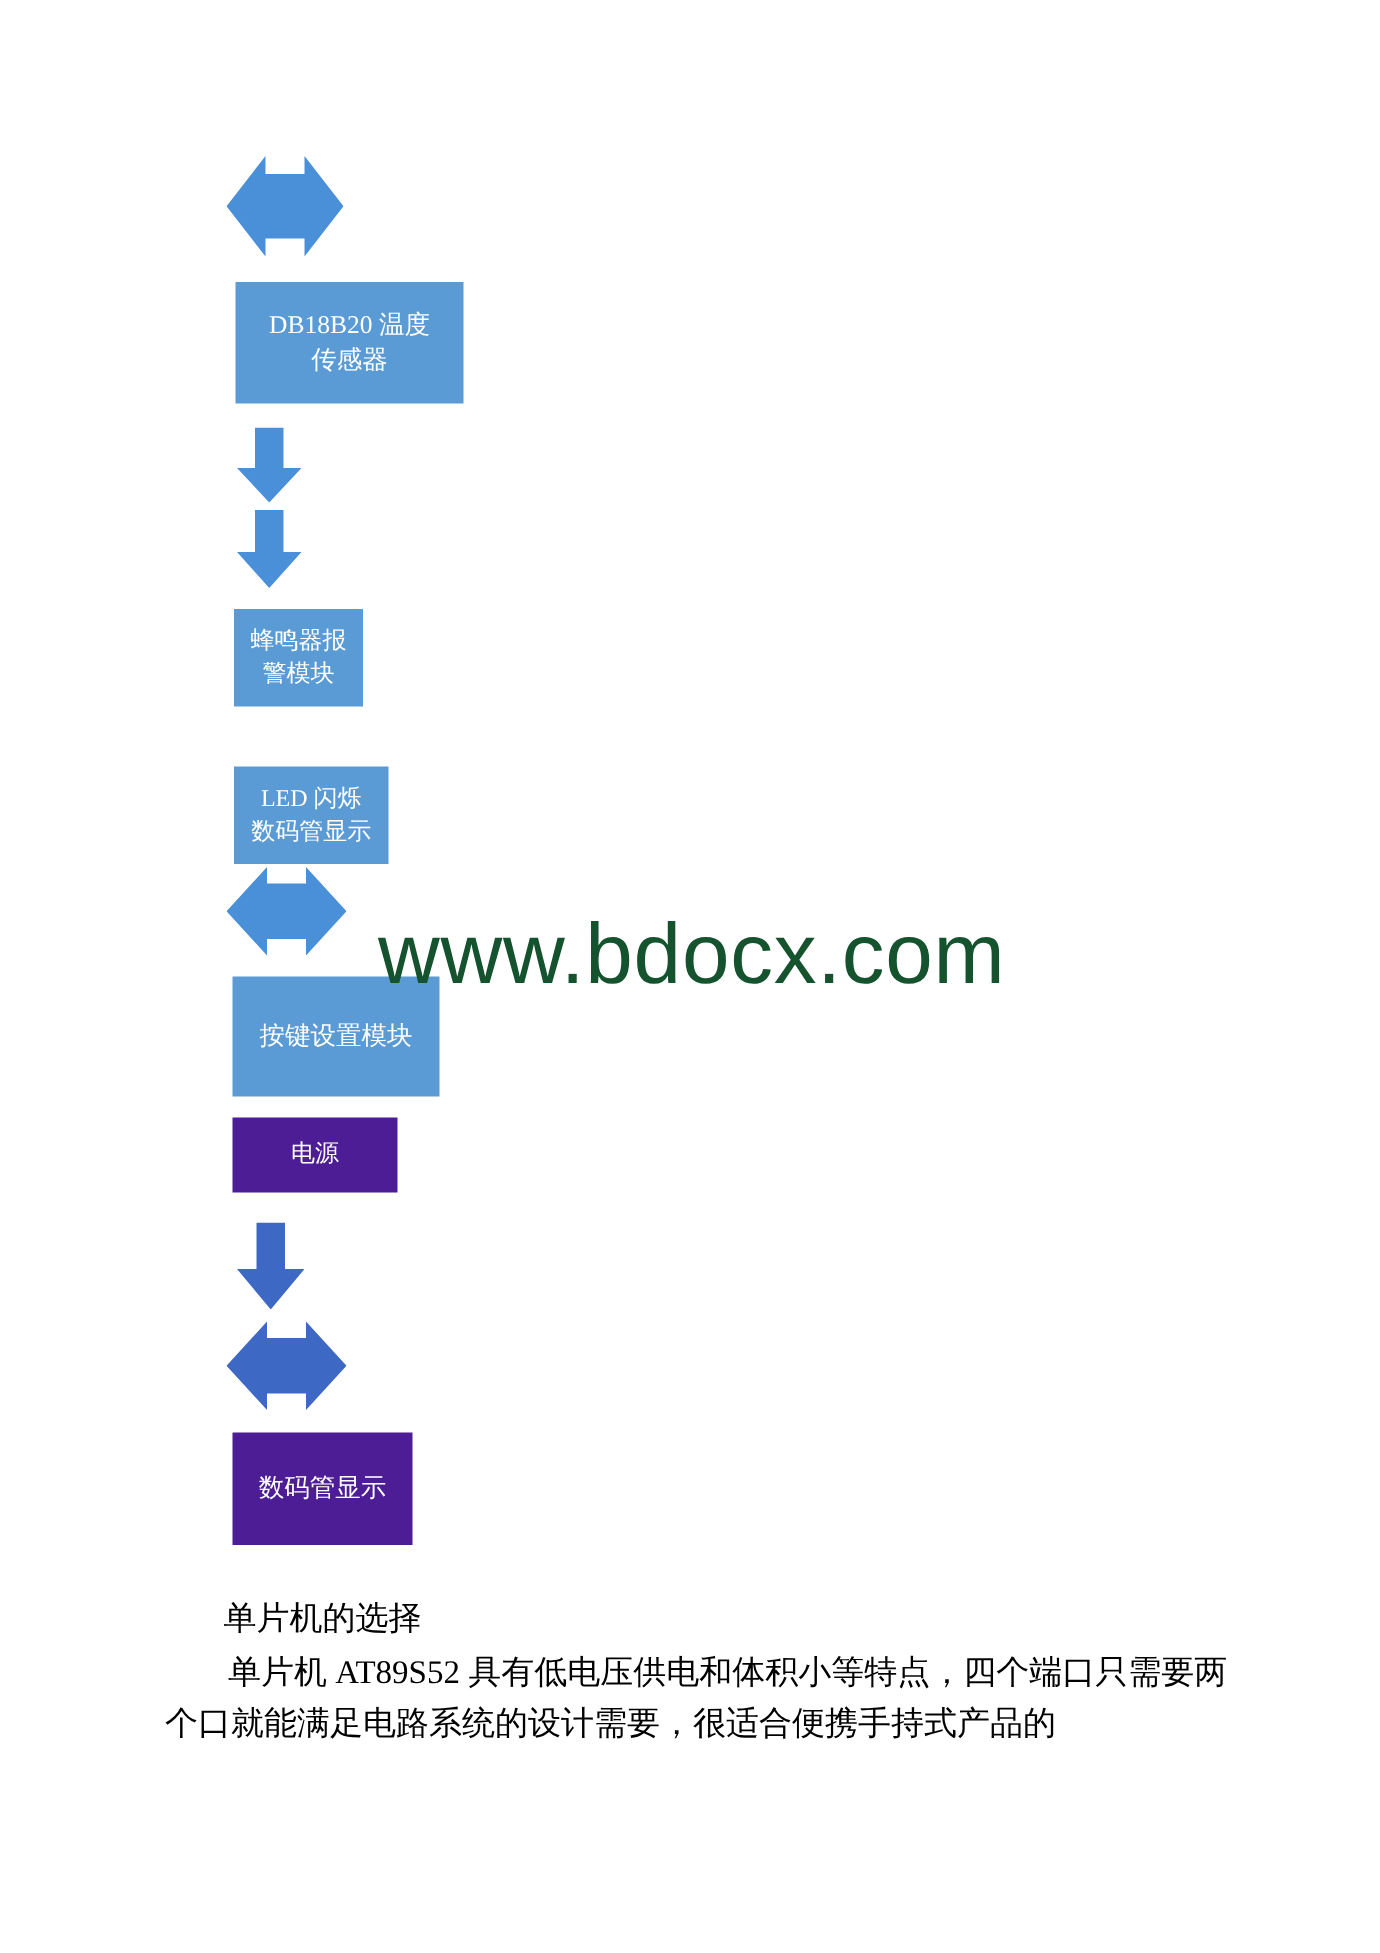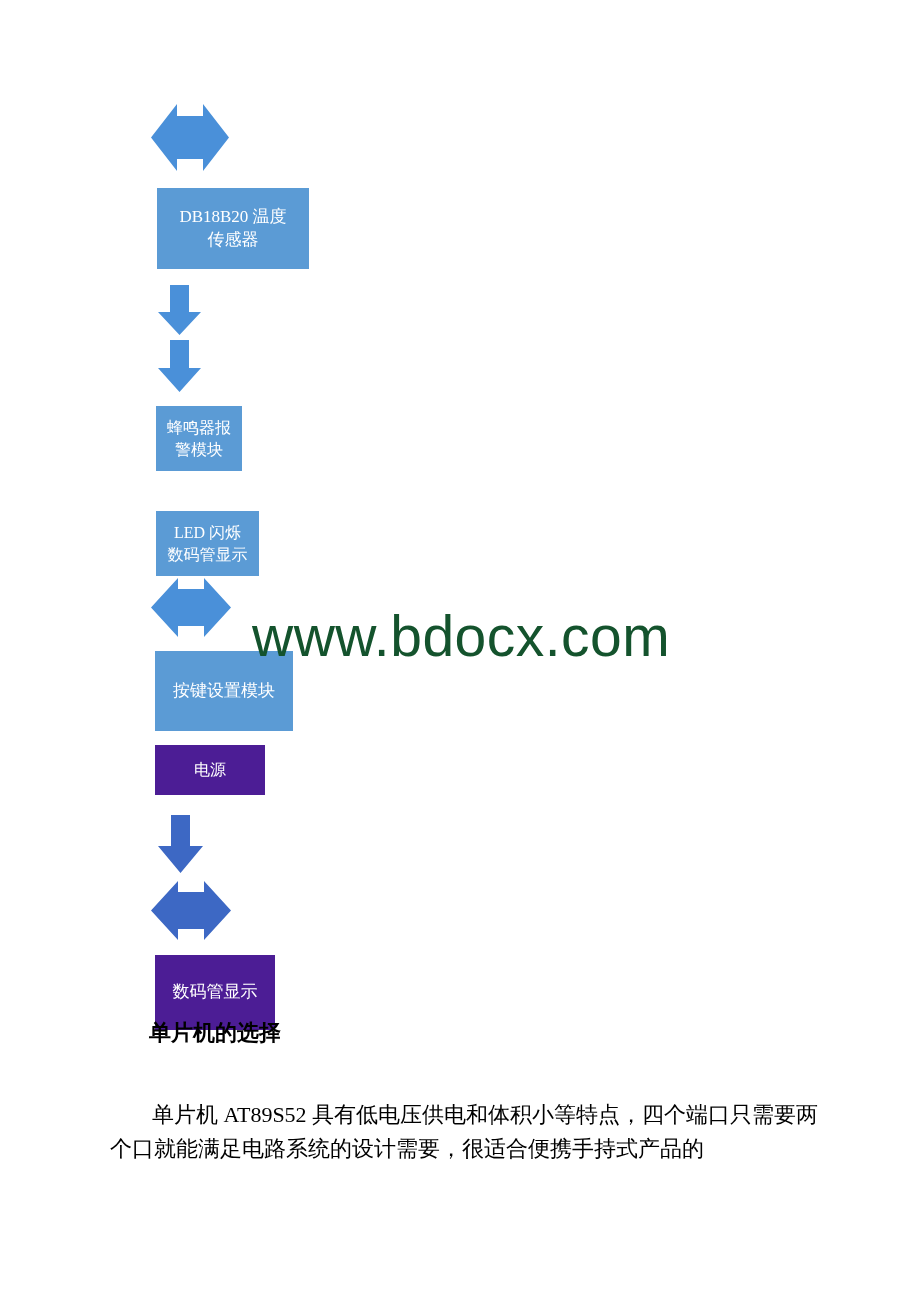--- a/index.html
+++ b/index.html
@@ -66,23 +66,22 @@
   .para {
     position: absolute;
     font-family: "Liberation Serif", "DejaVu Serif", serif;
     color: #000000;
     font-size: 22px;
     line-height: 34px;
     z-index: 4;
   }
   .para-heading {
     left: 149px;
-    top: 1016px;
+    top: 1062px;
     width: 700px;
-    font-weight: bold;
   }
   .para-body {
     left: 110px;
     top: 1098px;
     width: 715px;
     text-indent: 42px;
   }
 </style>
 </head>
 <body>

